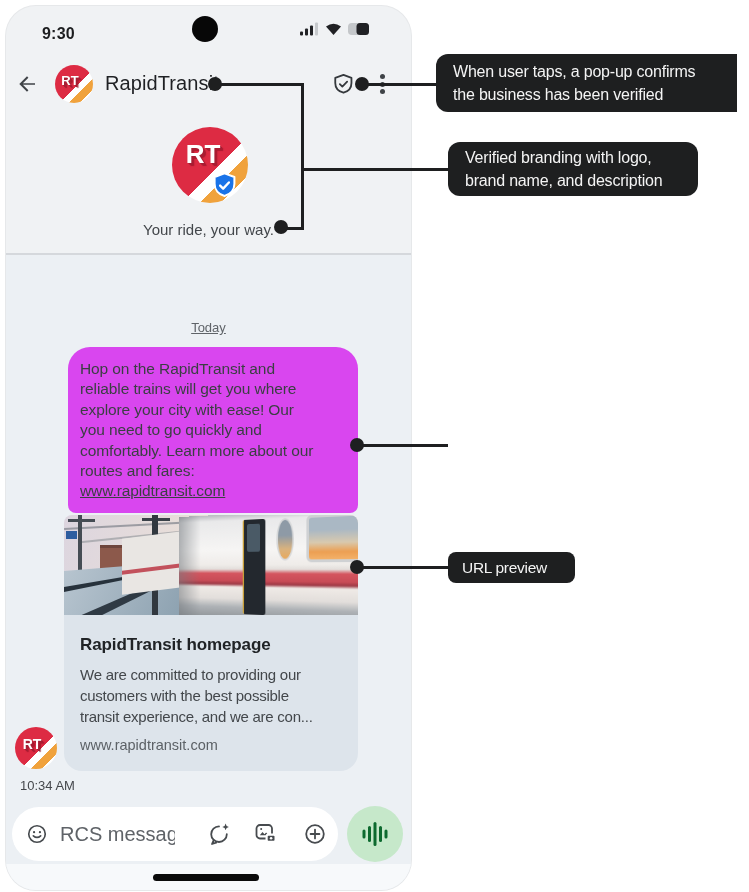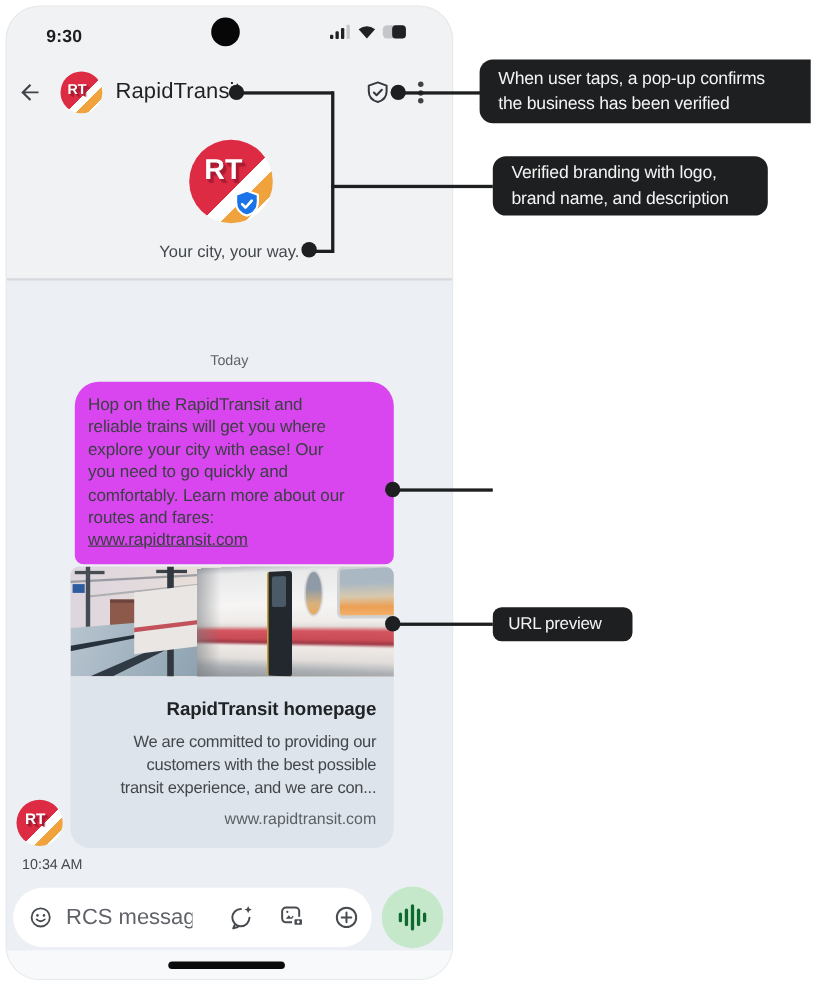--- a/index.html
+++ b/index.html
@@ -35,21 +35,21 @@
              color:#fff; font-weight:700; }
   .rt-logo span { transform:translate(-4px,-4px); text-shadow:1px 1px 0 #a81d33,2px 2px 0 #a81d33,3px 3px 1px rgba(140,15,35,.6); }
   .brand-logo { position:absolute; left:166px; top:121px; width:76px; height:76px; font-size:26px; }
   .brand-logo span { transform:translate(-7px,-11px); }
   .hdr-avatar .rt-logo, .msg-avatar .rt-logo { width:100%; height:100%; }
   .brand-badge { position:absolute; left:205px; top:166px; width:27px; height:27px; }
   .brand-tagline { position:absolute; left:0; top:215px; width:405px; text-align:center;
                    font-size:15px; color:#43474b; }
 
   
-  .today { position:absolute; left:0; top:314px; width:405px; text-align:center; font-size:13px; color:#5f6368; }
+  .today { position:absolute; left:0; top:314px; width:405px; text-align:center; font-size:13px; color:#5f6368;text-decoration:underline; }
   .bubble { position:absolute; left:62px; top:341px; width:290px; height:166px; background:#d946ef;
             border-radius:22px 22px 8px 8px; padding:12px 12px 0 12px; }
   .bubble .ln { font-size:15.5px; line-height:20.4px; color:#3b3f43; letter-spacing:-.1px; white-space:nowrap; }
   .bubble .lnk { text-decoration:underline; cursor:pointer; }
 
   .url-card { position:absolute; left:58px; top:509px; width:294px; cursor:pointer; }
   .preview-img { position:relative; width:294px; height:100px; overflow:hidden; border-radius:8px 8px 0 0;
                  background:linear-gradient(105deg,#dcd5df 0%,#e8ded9 38%,#f4e3d2 75%,#f6e2cf 100%); }
   .preview-img div { position:absolute; }
   .t-wire1 { left:0; top:9px; width:150px; height:2px; background:#7d828a; transform:rotate(-3deg); opacity:.7; }
@@ -73,21 +73,21 @@
              background:linear-gradient(180deg,#b9bcc0 0%,#e9e9ea 6%,#f6f5f4 34%,#efece9 48%,#e3dedb 52%,#d4555f 56%,#c84b56 63%,#9e3945 66%,#efeae6 69%,#e2dedb 80%,#aeb2b6 88%,#8d9296 100%); }
   .t-front { left:0; top:0; width:13%; height:100%; background:linear-gradient(90deg,rgba(118,123,128,.55),rgba(118,123,128,0)); }
   .t-door { left:37%; top:6%; width:12%; height:88%; border-radius:3px;
             background:linear-gradient(90deg,#c8a03a 0 8%,#23282e 8% 100%); }
   .t-doorwin { left:39.5%; top:10%; width:7%; height:26%; background:#4a5a66; border-radius:2px; }
   .t-win-oval { left:55%; top:6%; width:9%; height:38%; border-radius:50%; border:2px solid #d7d8d9;
                 background:linear-gradient(180deg,#8e9aa6 0 40%,#d9b27e 75%,#e7a95e 100%); }
   .t-win-big { left:70%; top:4%; width:27%; height:42%; border-radius:6px; border:3px solid #cfd1d3;
                background:linear-gradient(180deg,#aab8c4 0 30%,#d8c9ae 60%,#ec9f52 82%,#f3b169 100%); }
 
-  .card-body { width:294px; height:156px; background:#dde4eb; border-radius:0 0 18px 18px; padding:20px 16px 0 16px;text-align:right; }
+  .card-body { width:294px; height:156px; background:#dde4eb; border-radius:0 0 18px 18px; padding:20px 16px 0 16px; }
   .card-title { font-size:17px; font-weight:700; color:#202326; letter-spacing:-.1px; }
   .card-desc { margin-top:9px; }
   .card-desc .ln { font-size:15px; line-height:21px; color:#43474b; letter-spacing:-.25px; white-space:nowrap; }
   .card-url { margin-top:10px; font-size:14.5px; color:#5c6166; }
 
   .msg-avatar { position:absolute; left:9px; top:721px; width:42px; height:42px; font-size:14px; }
   .msg-time { position:absolute; left:14px; top:772px; font-size:13px; color:#45484c; }
 
   
   .composer { position:absolute; left:6px; top:801px; width:326px; height:54px; background:#ffffff; border-radius:27px; }
@@ -171,21 +171,21 @@
 
     <div class="brand-logo rt-logo">
       <span>RT</span>
     </div>
     <div class="brand-badge">
       <svg width="27" height="27" viewBox="0 0 24 24">
         <path d="M12 1.2 l8.8 3.3 v6 c0 5.4-3.7 9.4-8.8 10.9 -5.1-1.5-8.8-5.5-8.8-10.9 v-6 Z" fill="#1a73e8" stroke="#ffffff" stroke-width="1.8" stroke-linejoin="round"></path>
         <path d="M8.1 12.1 l2.7 2.7 5.1-5.5" fill="none" stroke="#ffffff" stroke-width="2.1" stroke-linecap="round" stroke-linejoin="round"></path>
       </svg>
     </div>
-    <div class="brand-tagline">Your city, your way.</div>
+    <div class="brand-tagline">Your ride, your way.</div>
 
     <div class="today">Today</div>
 
     <div class="bubble">
       <div class="ln">Hop on the RapidTransit and</div>
       <div class="ln">reliable trains will get you where</div>
       <div class="ln">explore your city with ease! Our</div>
       <div class="ln">you need to go quickly and</div>
       <div class="ln">comfortably. Learn more about our</div>
       <div class="ln">routes and fares:</div>

